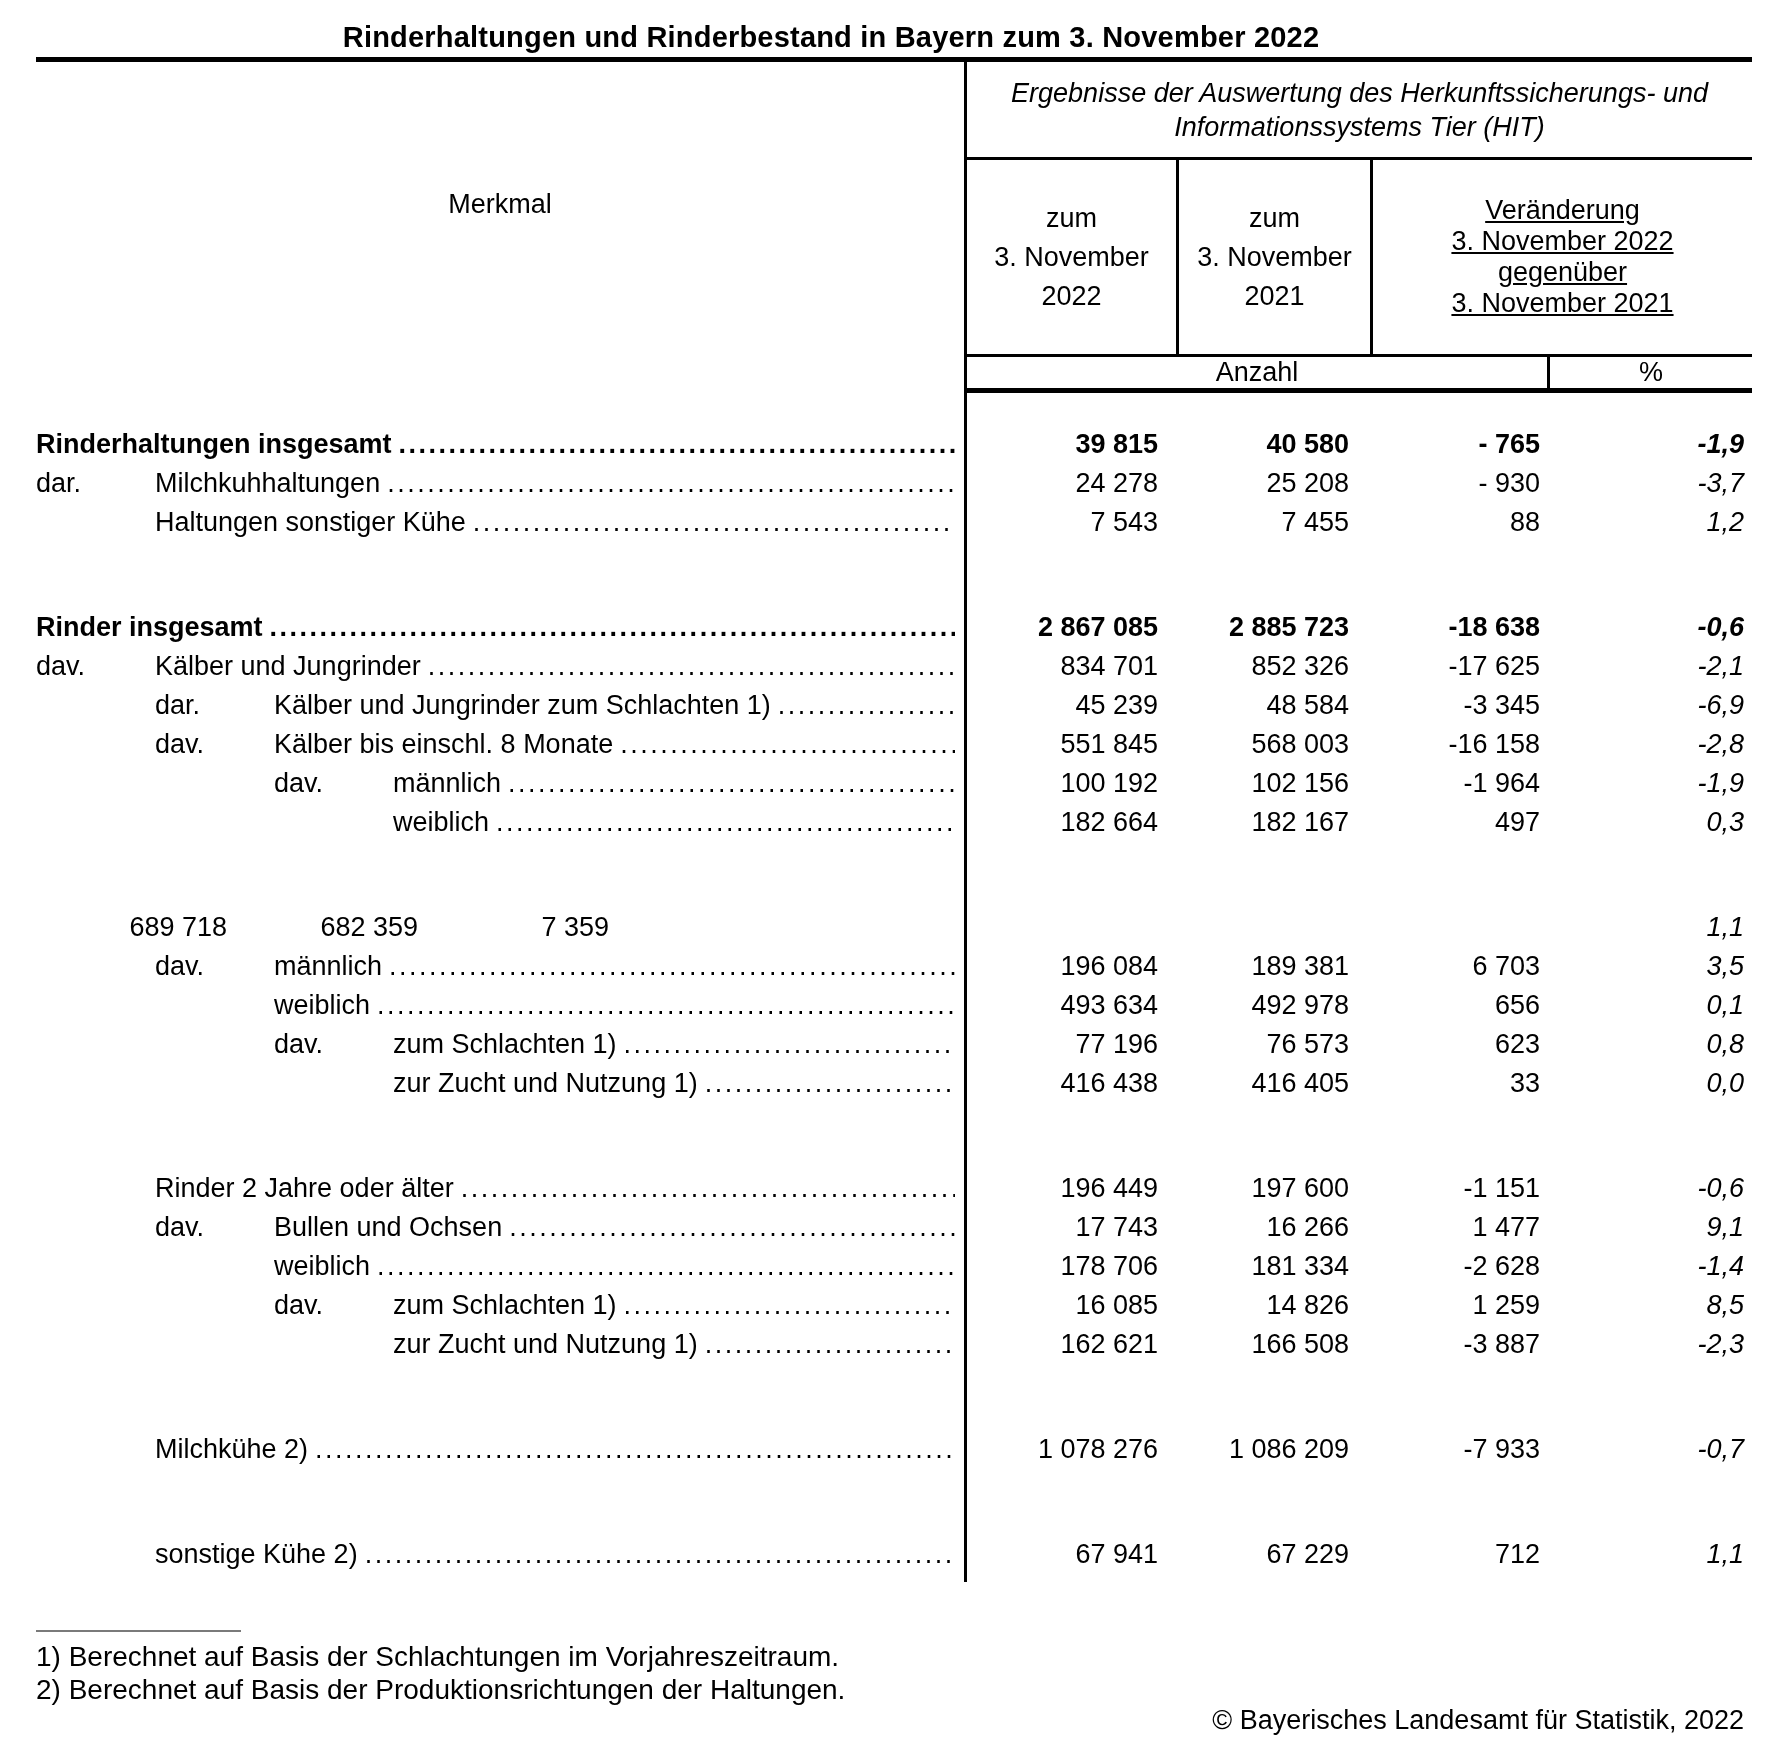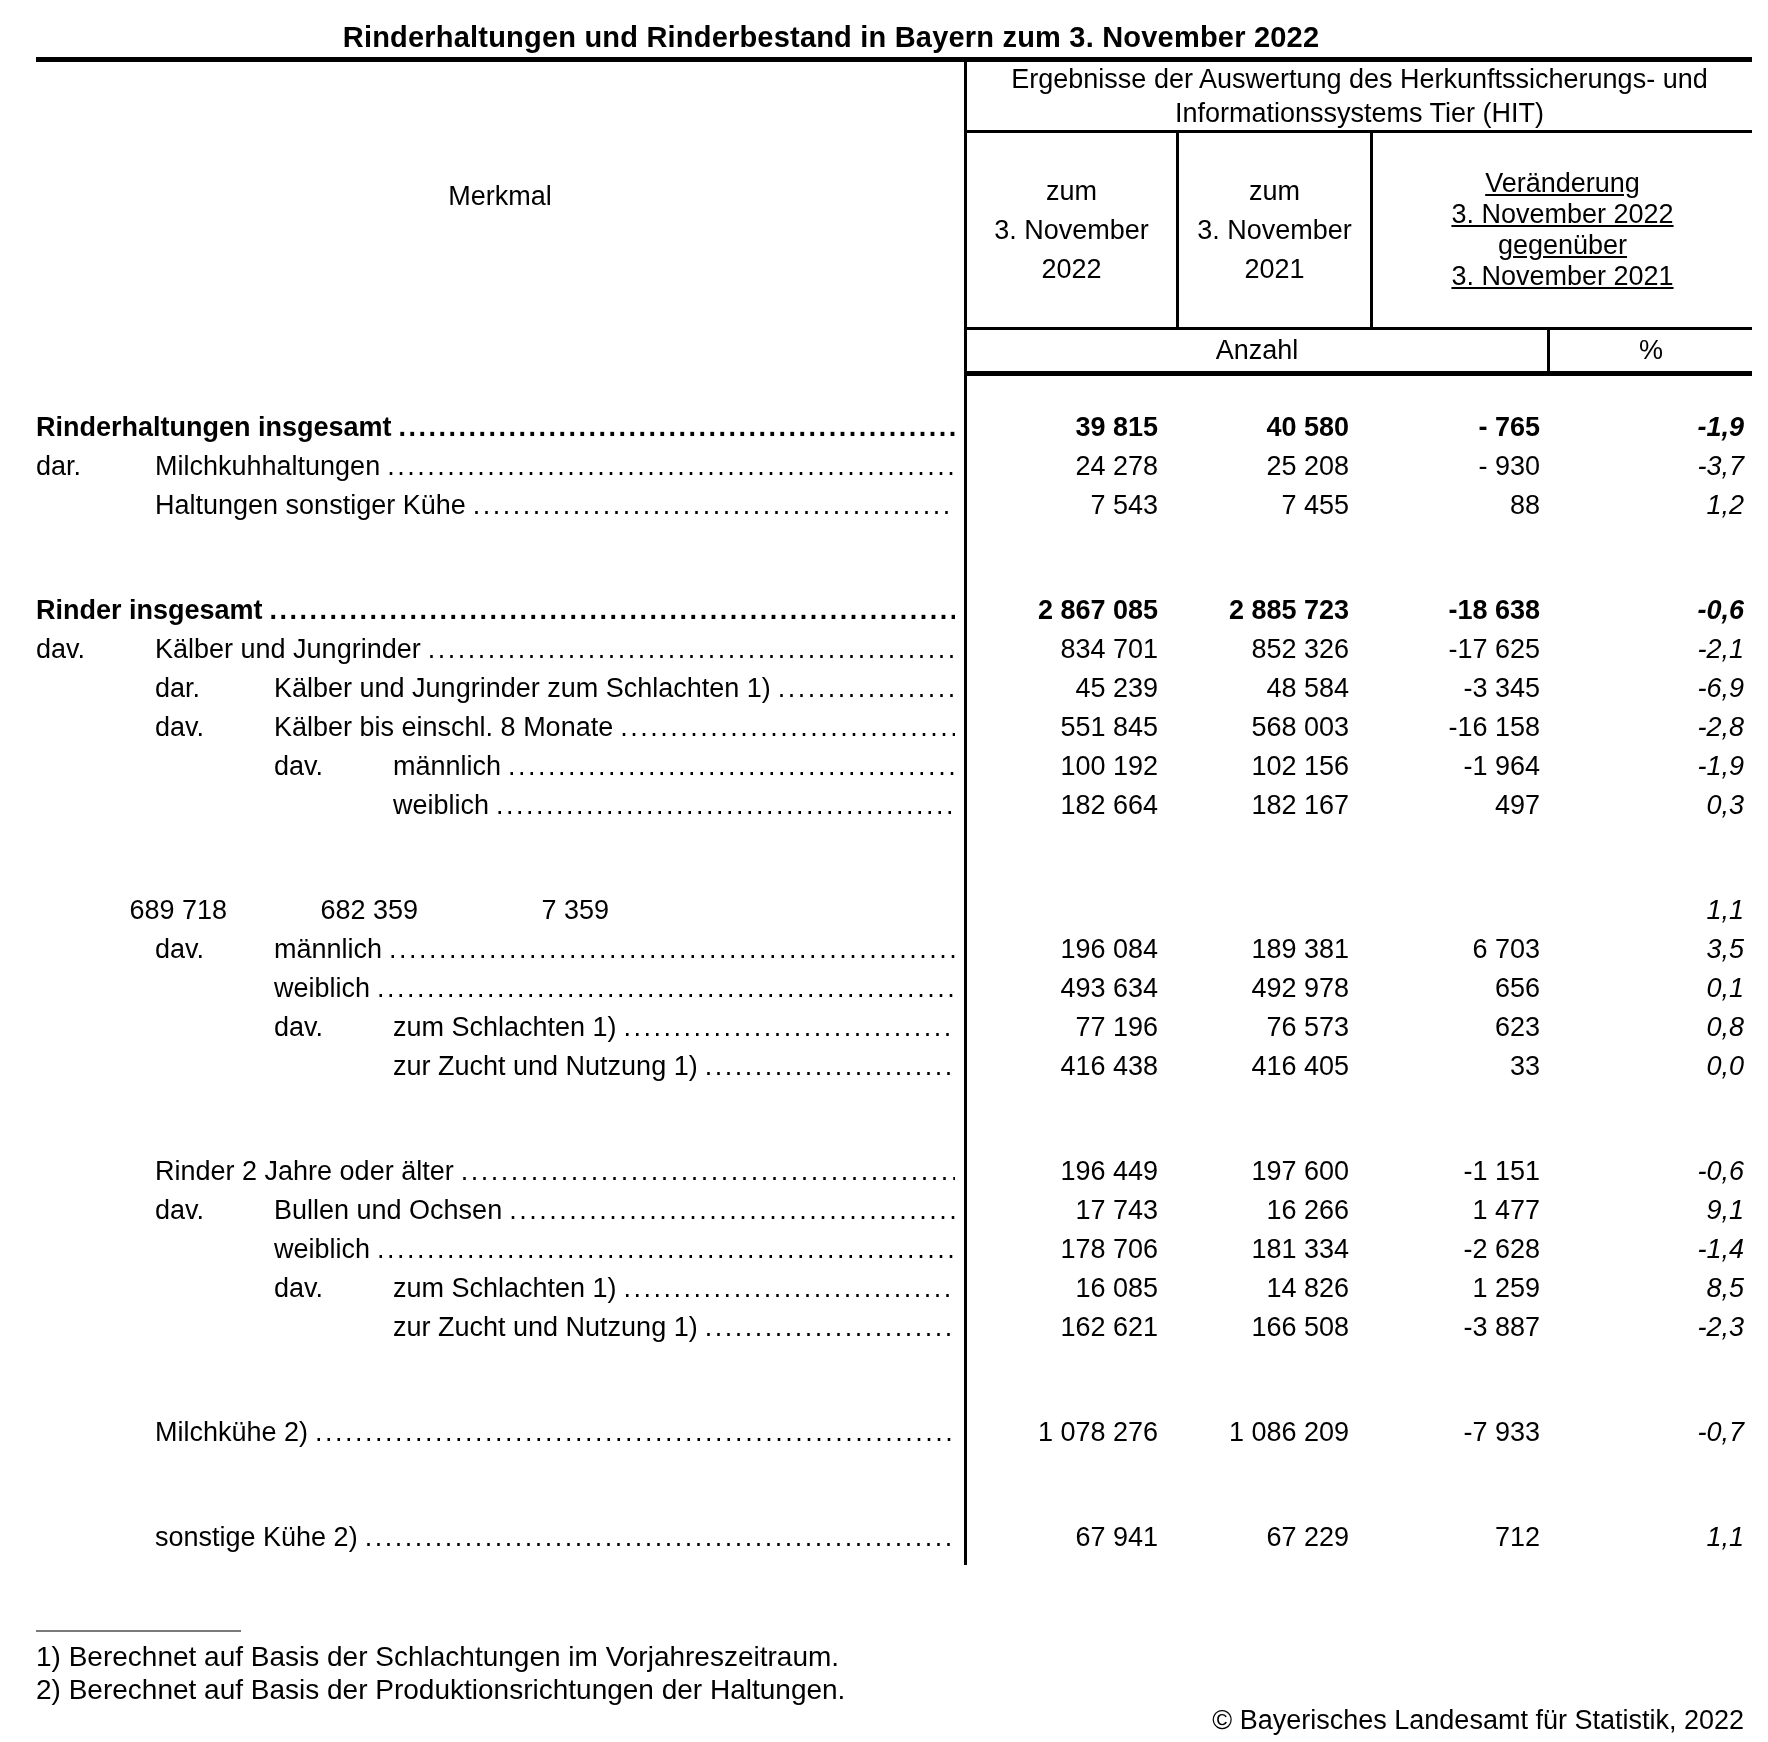--- a/index.html
+++ b/index.html
@@ -26,35 +26,36 @@
   .thead { display: flex; }
   .h-left {
     width: 931px; flex: 0 0 931px;
     border-right: 3px solid #000;
     display: flex; align-items: center; justify-content: center;
     padding-bottom: 46px;
     font-size: 27px;
   }
   .h-right { flex: 1; }
   .h-group {
-    height: 71px; border-bottom: 3px solid #000;
+    height: 98px; border-bottom: 3px solid #000;
     display: flex; align-items: center; justify-content: center;
     text-align: center; font-size: 27px; line-height: 34px;
     white-space: pre-line;
+    font-style: italic;
   }
   .h-cols { display: flex; height: 197px; border-bottom: 3px solid #000; }
   .h-col {
     display: flex; align-items: center; justify-content: center;
     text-align: center; font-size: 27px; line-height: 39px;
     white-space: pre-line;
   }
   .h-col-1 { width: 212px; border-right: 3px solid #000; }
   .h-col-2 { width: 194px; border-right: 3px solid #000; }
   .h-col-3 { flex: 1; line-height: 31px; text-decoration: underline; }
-  .h-sub { display: flex; height: 46px; border-bottom: 5px solid #000; }
+  .h-sub { display: flex; height: 36px; border-bottom: 5px solid #000; }
   .h-anzahl {
     width: 583px; border-right: 3px solid #000;
     display: flex; align-items: center; justify-content: center; font-size: 27px;
   }
   .h-pct { flex: 1; display: flex; align-items: center; justify-content: center; font-size: 27px; }
 
   
   .tbody { position: relative; padding-top: 32px; padding-bottom: 8px; }
   .tbody::before {
     content: ""; position: absolute; left: 928px; top: 0; bottom: 0;

